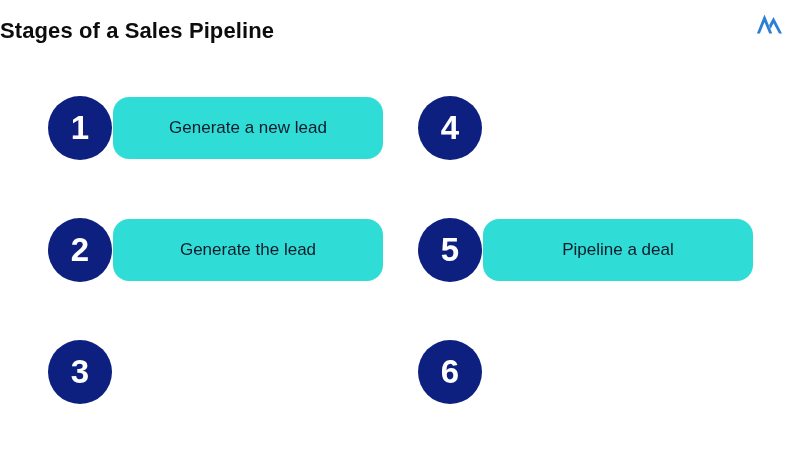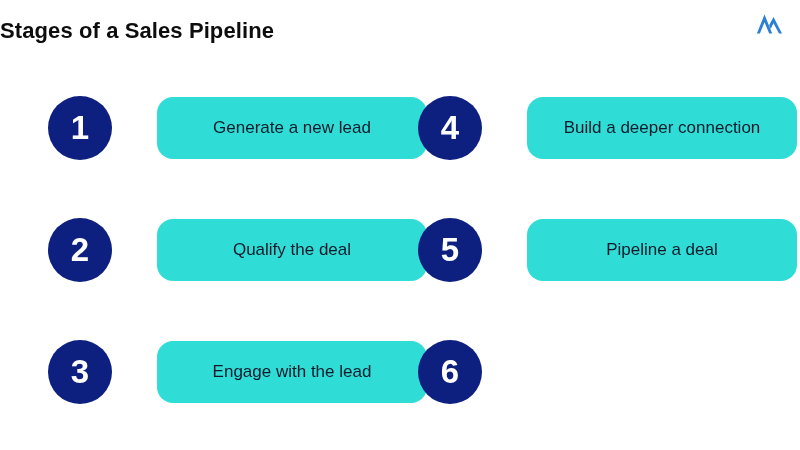--- a/index.html
+++ b/index.html
@@ -74,21 +74,20 @@
     top: 3px;
     width: 270px;
     height: 62px;
     background: #30ddd6;
     border-radius: 16px;
     display: flex;
     align-items: center;
     justify-content: center;
     box-sizing: border-box;
     padding: 0 14px;
-    margin-left: 44px;
   }
 
   .stage-label {
     font-size: 17px;
     line-height: 22px;
     color: #0f1b2b;
     text-align: center;
     font-weight: normal;
   }
 
@@ -135,40 +134,34 @@
       <div class="stage-pill">
         <span class="stage-label">Generate a new lead</span>
       </div>
       <div class="stage-badge">
         <span class="stage-number">1</span>
       </div>
     </div>
 
     <div class="stage col-left row-2">
       <div class="stage-pill">
-        <span class="stage-label">Qualify the deal</span>
+        <span class="stage-label">Generate the lead</span>
       </div>
       <div class="stage-badge">
         <span class="stage-number">2</span>
       </div>
     </div>
 
     <div class="stage col-left row-3">
-      <div class="stage-pill">
-        <span class="stage-label">Engage with the lead</span>
-      </div>
       <div class="stage-badge">
         <span class="stage-number">3</span>
       </div>
     </div>
 
     <div class="stage col-right row-1">
-      <div class="stage-pill">
-        <span class="stage-label">Build a deeper connection</span>
-      </div>
       <div class="stage-badge">
         <span class="stage-number">4</span>
       </div>
     </div>
 
     <div class="stage col-right row-2">
       <div class="stage-pill">
         <span class="stage-label">Pipeline a deal</span>
       </div>
       <div class="stage-badge">

